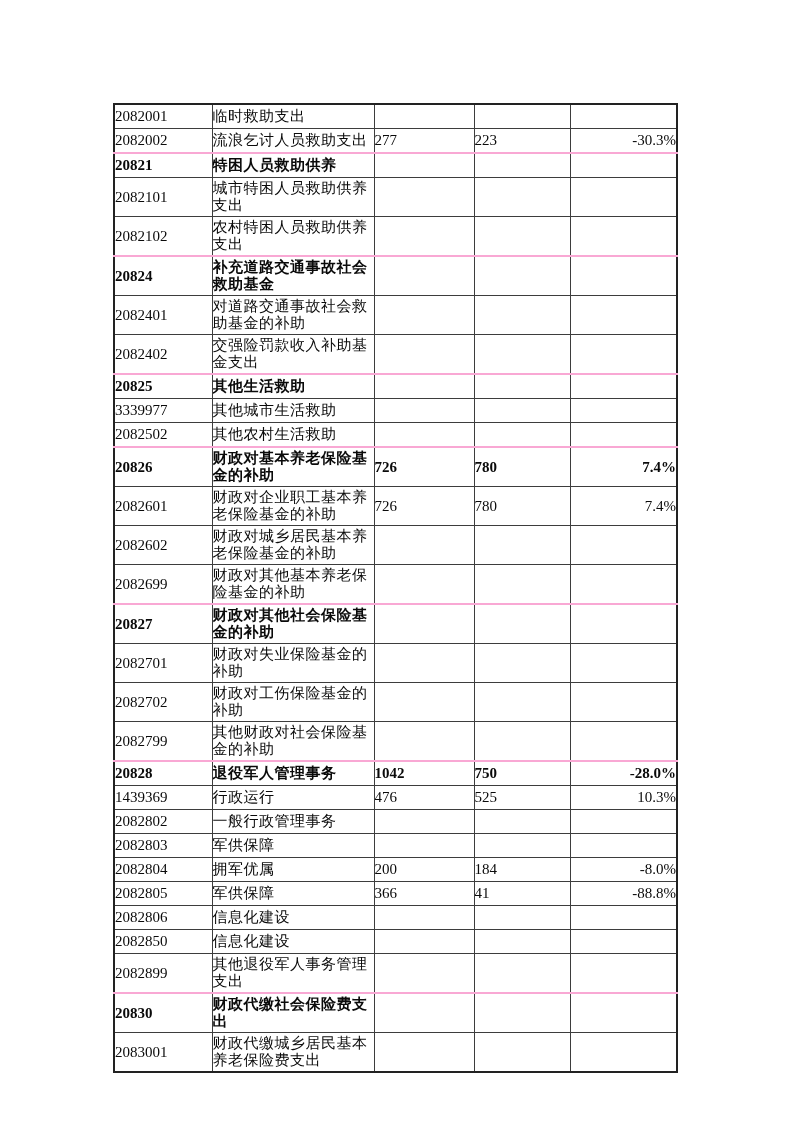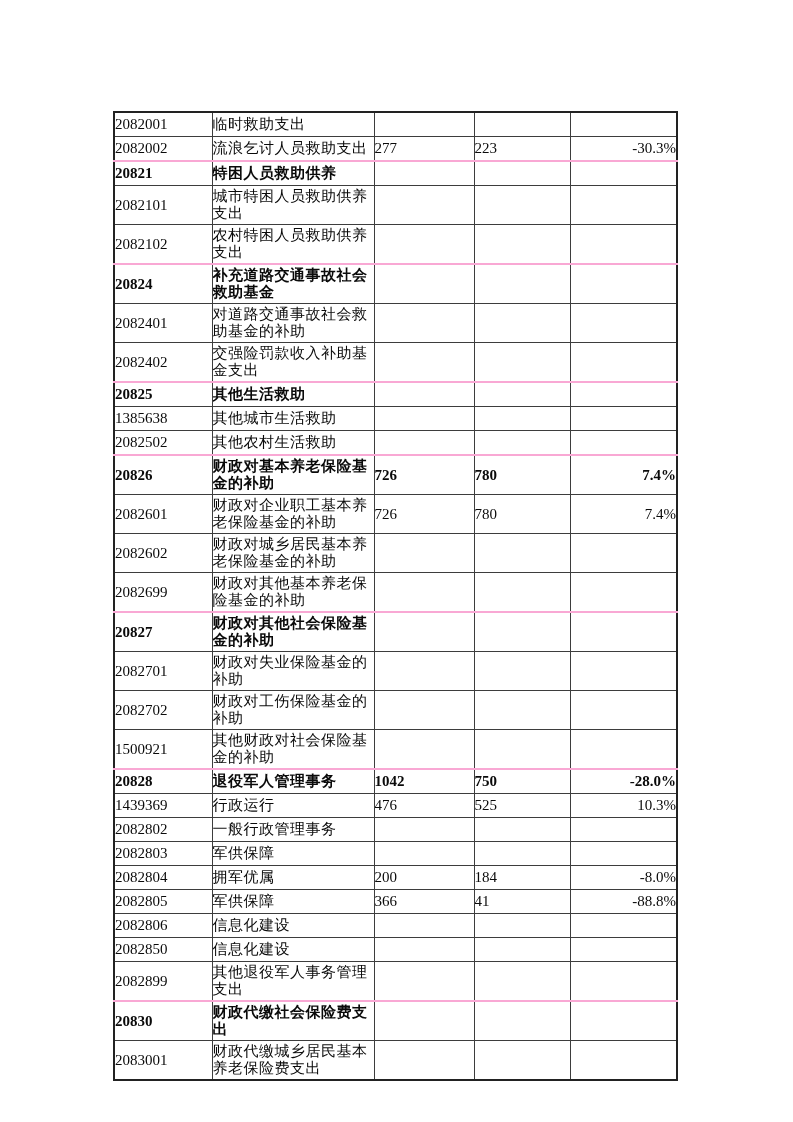--- a/index.html
+++ b/index.html
@@ -9,21 +9,21 @@
     height: 1122px;
     margin: 0 auto;
     background: #ffffff;
     overflow: hidden;
     font-family: "Liberation Serif", "DejaVu Serif", serif;
     color: #0a0a0a;
   }
   table.budget-table {
     position: absolute;
     left: 113px;
-    top: 111px;
+    top: 103px;
     width: 563px;
     border-collapse: collapse;
     table-layout: fixed;
     font-size: 15px;
     line-height: 17px;
     border: 2px solid #222222;
   }
   table.budget-table td {
     border: 1px solid #3d3d3d;
     padding: 2px 0 2px 0;
@@ -126,21 +126,21 @@
     <td class="c-pct"></td>
   </tr>
         <tr class="section">
     <td class="c-code">20825</td>
     <td class="c-name">其他生活救助</td>
     <td class="c-num"></td>
     <td class="c-num"></td>
     <td class="c-pct"></td>
   </tr>
         <tr>
-    <td class="c-code">1385638</td>
+    <td class="c-code">3339977</td>
     <td class="c-name">其他城市生活救助</td>
     <td class="c-num"></td>
     <td class="c-num"></td>
     <td class="c-pct"></td>
   </tr>
         <tr>
     <td class="c-code">2082502</td>
     <td class="c-name">其他农村生活救助</td>
     <td class="c-num"></td>
     <td class="c-num"></td>
@@ -189,21 +189,21 @@
     <td class="c-pct"></td>
   </tr>
         <tr>
     <td class="c-code">2082702</td>
     <td class="c-name">财政对工伤保险基金的补助</td>
     <td class="c-num"></td>
     <td class="c-num"></td>
     <td class="c-pct"></td>
   </tr>
         <tr>
-    <td class="c-code">1500921</td>
+    <td class="c-code">2082799</td>
     <td class="c-name">其他财政对社会保险基金的补助</td>
     <td class="c-num"></td>
     <td class="c-num"></td>
     <td class="c-pct"></td>
   </tr>
         <tr class="section">
     <td class="c-code">20828</td>
     <td class="c-name">退役军人管理事务</td>
     <td class="c-num">1042</td>
     <td class="c-num">750</td>

